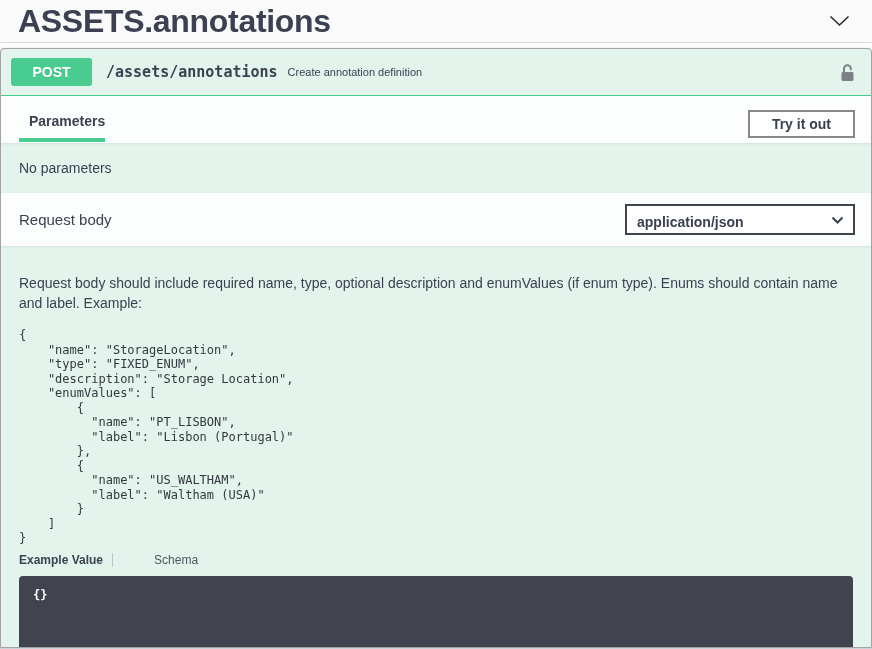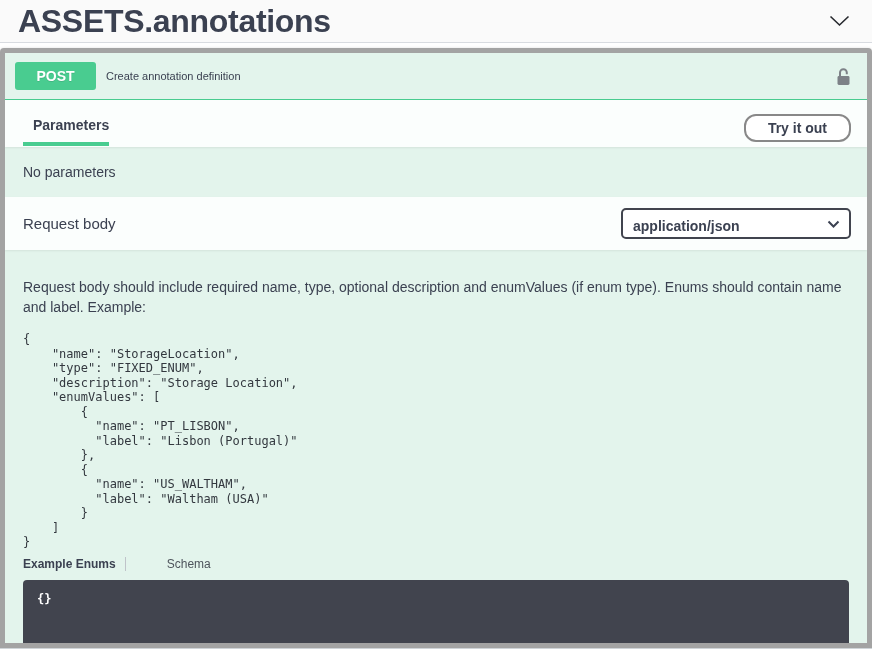--- a/index.html
+++ b/index.html
@@ -22,21 +22,21 @@
   }
   .tag-title {
     font-size: 32px; font-weight: bold;
     letter-spacing: -0.3px;
   }
   .tag-collapse { background: none; border: none; padding: 2px; cursor: pointer; display: flex; }
 
   
   .opblock {
     margin-top: 5px;
-    border: 5px solid #a3a3a3;
+    border: 1px solid #a3a3a3;
     border-radius: 4px 4px 0 0;
     background: #e3f4ec;
     box-shadow: 0 0 3px rgba(0,0,0,.12);
     height: 600px;
     overflow: hidden;
   }
 
   .opblock-summary {
     display: flex; align-items: center;
     gap: 10px;
@@ -75,41 +75,41 @@
     padding: 16px 0 13px 10px;
   }
   .tab-item::after {
     content: "";
     position: absolute; left: 0; right: 0; bottom: 0;
     height: 4px; background: #49cc90;
   }
   .try-btn {
     background: #fff;
     border: 2px solid #888;
-    border-radius: 12px;
+    border-radius: 0;
     color: #3b4151;
     font-family: "Liberation Sans", sans-serif;
     font-size: 14px; font-weight: bold;
     padding: 4px 22px;
     cursor: pointer;
     margin-top: 8px;
   }
 
   .no-params {
     padding: 17px 18px;
     font-size: 14px;
   }
 
   .request-body-label { font-size: 15px; }
 
   .content-type-wrap { position: relative; }
   .content-type-select {
     -webkit-appearance: none; appearance: none;
     width: 230px; height: 31px;
-    border: 2px solid #41444e; border-radius: 5px;
+    border: 2px solid #41444e; border-radius: 0;
     background: #fff;
     font-family: "Liberation Sans", sans-serif;
     font-size: 14px; font-weight: bold; color: #3b4151;
     padding: 4px 38px 0 10px;
     cursor: pointer;
   }
   .content-type-chevron {
     position: absolute; right: 11px; top: 50%;
     transform: translateY(-50%);
     pointer-events: none; display: flex;
@@ -169,20 +169,21 @@
         <polyline points="1.5,1.5 10.5,10 19.5,1.5" fill="none" stroke="#26282d" stroke-width="1.6"></polyline>
       </svg>
     </span>
   </button>
 </div>
 
 <div class="opblock">
 
   <div class="opblock-summary">
     <span class="method-badge">POST</span>
+    <span class="op-path">/assets/annotations</span>
     <span class="op-summary-text">Create annotation definition</span>
     <button class="lock-btn">
       <span>
         <svg width="15" height="19" viewBox="0 0 15 19">
           <path d="M4,9 V5.6 a3.4,3.4 0 0 1 6.8,0 V7.2" fill="none" stroke="#7d8187" stroke-width="2"></path>
           <rect x="1.5" y="9" width="12" height="9" rx="1.4" fill="#7d8187"></rect>
         </svg>
       </span>
     </button>
   </div>
@@ -220,21 +221,21 @@
           "label": "Lisbon (Portugal)"
         },
         {
           "name": "US_WALTHAM",
           "label": "Waltham (USA)"
         }
     ]
 }</pre>
 
     <div class="model-tabs">
-      <span class="tab-example-value">Example Enums</span>
+      <span class="tab-example-value">Example Value</span>
       <span class="tab-divider"></span>
       <span class="tab-schema">Schema</span>
     </div>
 
     <pre class="example-pre">{}</pre>
   </div>
 
 </div>
 
 <div class="bottom-edge"></div>

